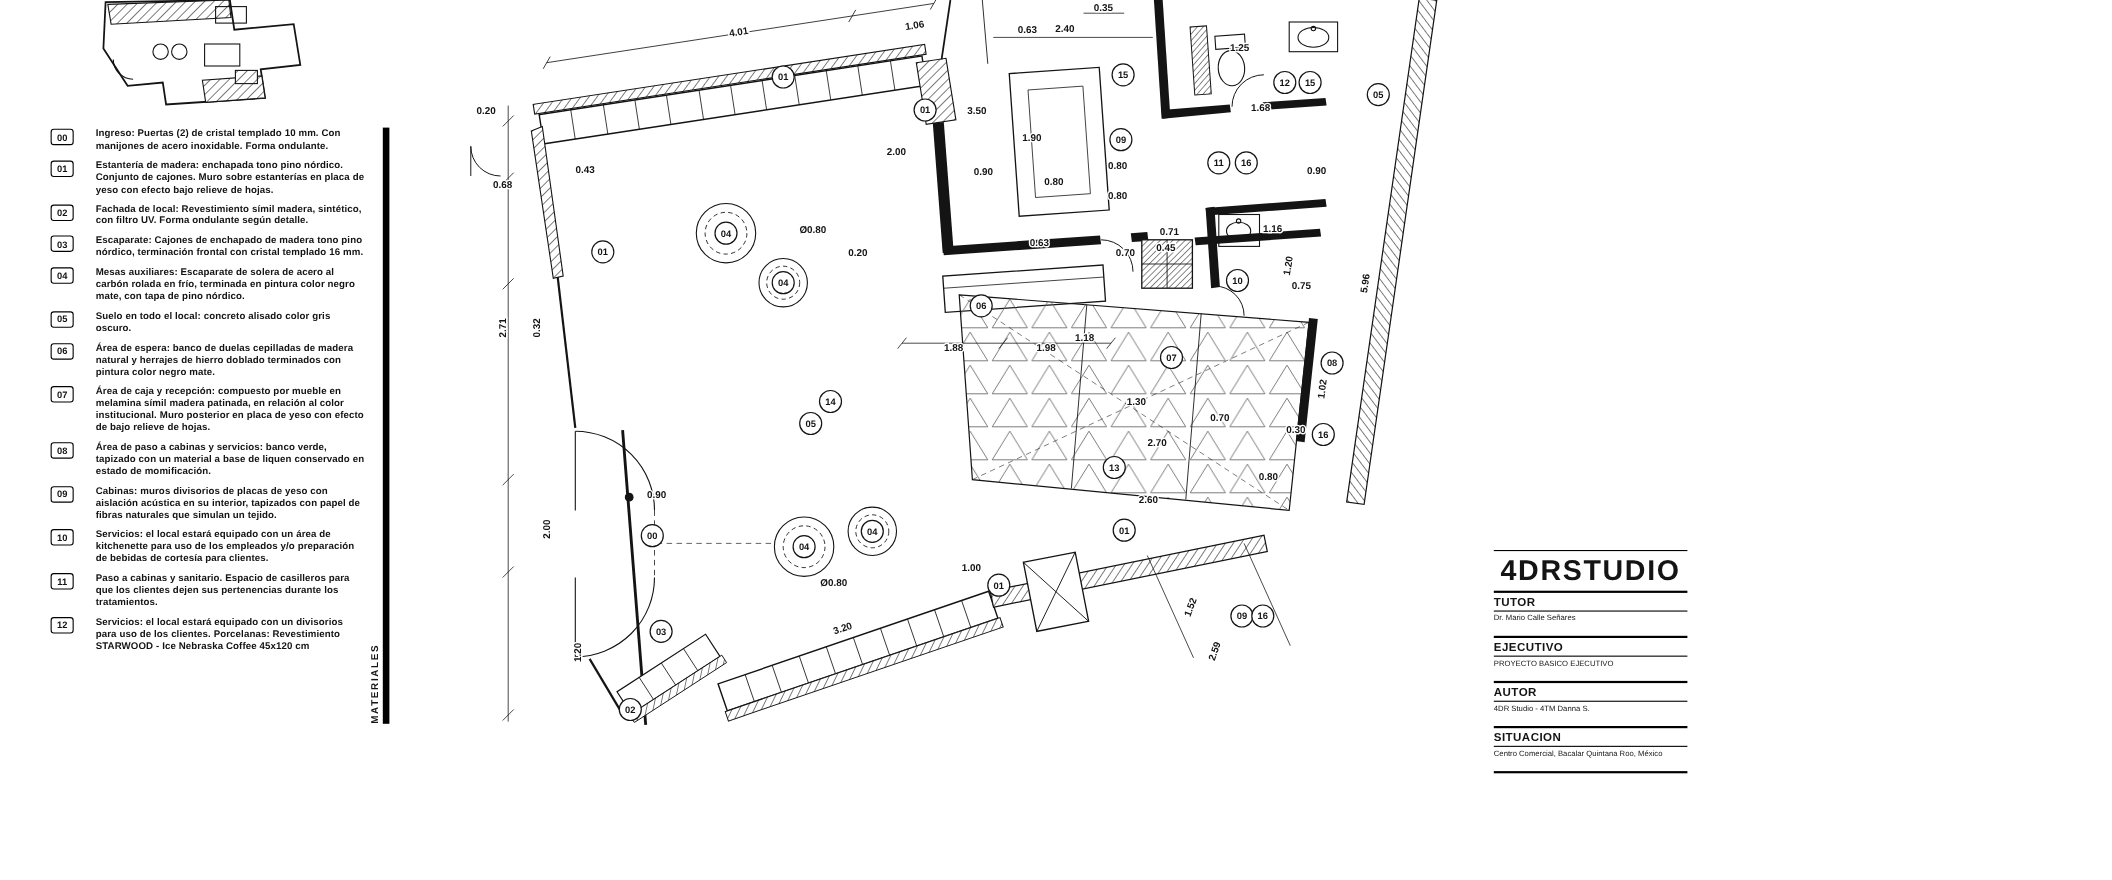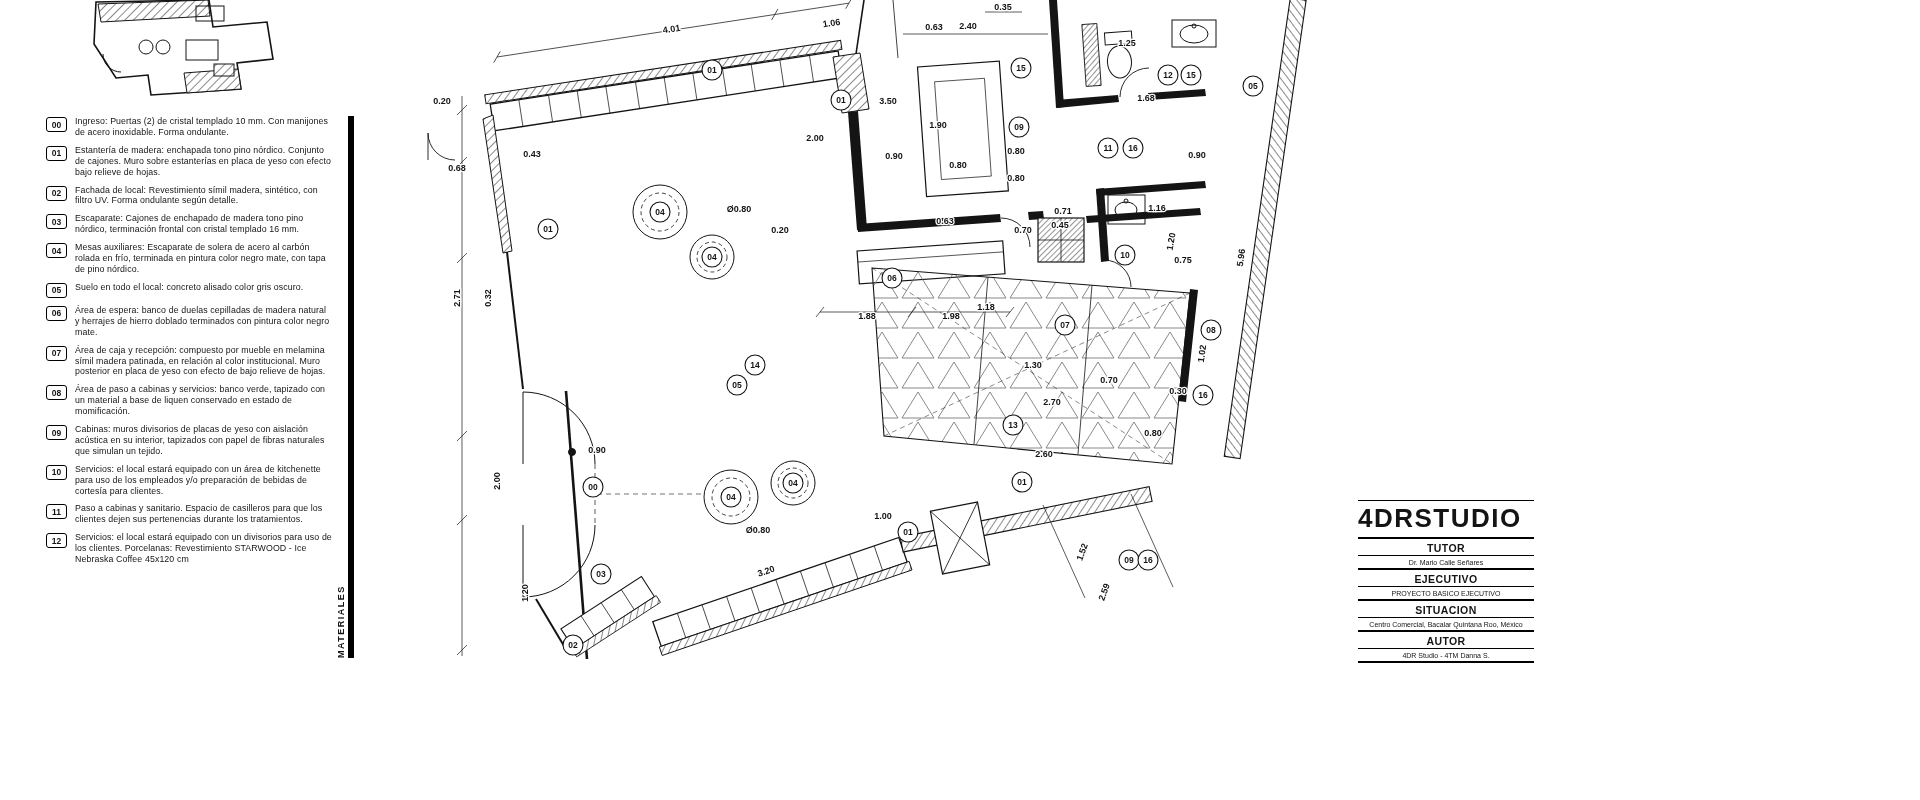--- a/index.html
+++ b/index.html
@@ -12,28 +12,28 @@
   
   .legend { position:absolute; left:46px; top:116px; width:286px; }
   .legend-bar { position:absolute; left:348px; top:116px; width:6px; height:542px; background:#000; }
   .legend-side-label { position:absolute; left:336px; top:658px;
         transform:rotate(-90deg); transform-origin:left top;
         font-size:9px; font-weight:bold; letter-spacing:1.5px; white-space:nowrap; }
   .legend-item { display:flex; gap:8px; margin-bottom:7px; align-items:flex-start; }
   .legend-num { flex:0 0 21px; height:15px; border:1.3px solid #000; border-radius:3px;
         font-size:8.5px; font-weight:bold; display:flex; align-items:center; justify-content:center;
         margin-top:1px; }
-  .legend-text { font-size:8.8px; font-weight:normal; line-height:1.24; letter-spacing:.1px; }
+  .legend-text { font-size:8.8px; font-weight:bold; line-height:1.24; letter-spacing:.1px;margin-left:12px; }
 
   
   .titleblock { position:absolute; left:1358px; top:500px; width:176px; }
   .tb-studio { font-size:26px; font-weight:bold; letter-spacing:1.5px;
         border-top:1.5px solid #000; border-bottom:2.5px solid #000;
-        padding:2px 0 3px; white-space:nowrap; }
-  .tb-section { border-bottom:2px solid #000; padding:1px 0 1px;text-align:center; }
+        padding:2px 0 3px; white-space:nowrap;text-align:center; }
+  .tb-section { border-bottom:2px solid #000; padding:1px 0 11px; }
   .tb-label { font-size:10.5px; font-weight:bold; letter-spacing:.4px;
         border-bottom:1px solid #000; padding:2px 0 1px; margin-bottom:2px; }
   .tb-value { font-size:7px; line-height:1.3; }
 
   
   text.dim { font-family:"Liberation Sans", sans-serif; font-size:9px; font-weight:bold;
         fill:#141414; text-anchor:middle; paint-order:stroke; stroke:#ffffff; stroke-width:2.5px; }
   text.callout-num { font-family:"Liberation Sans", sans-serif; font-size:8.5px; font-weight:bold;
         fill:#141414; text-anchor:middle; }
   #callout-layer circle { fill:#ffffff; stroke:#141414; stroke-width:1.1px; }
@@ -455,23 +455,23 @@
     <div id="tb-sections">
         <div class="tb-section">
           <div class="tb-label">TUTOR</div>
           <div class="tb-value">Dr. Mario Calle Señares</div>
         </div>
         <div class="tb-section">
           <div class="tb-label">EJECUTIVO</div>
           <div class="tb-value">PROYECTO BASICO EJECUTIVO</div>
         </div>
         <div class="tb-section">
+          <div class="tb-label">AUTOR</div>
+          <div class="tb-value">4DR Studio - 4TM Danna S.</div>
+        </div>
+        <div class="tb-section">
           <div class="tb-label">SITUACION</div>
           <div class="tb-value">Centro Comercial, Bacalar Quintana Roo, México</div>
         </div>
-        <div class="tb-section">
-          <div class="tb-label">AUTOR</div>
-          <div class="tb-value">4DR Studio - 4TM Danna S.</div>
-        </div>
       </div>
   </section>
 
 </div>
 
 </body></html>

